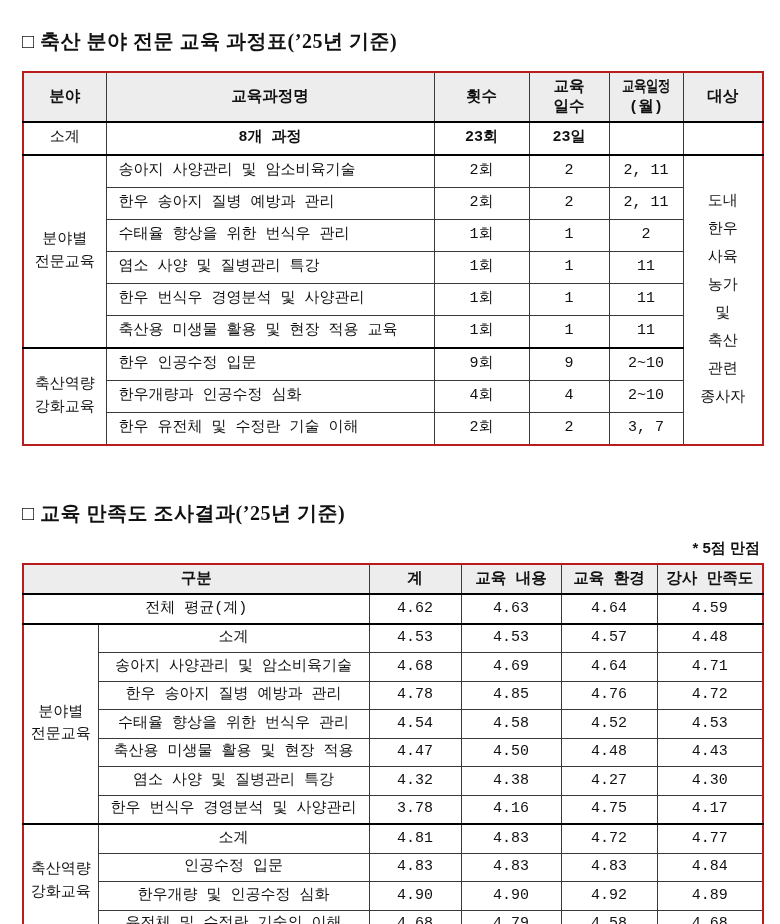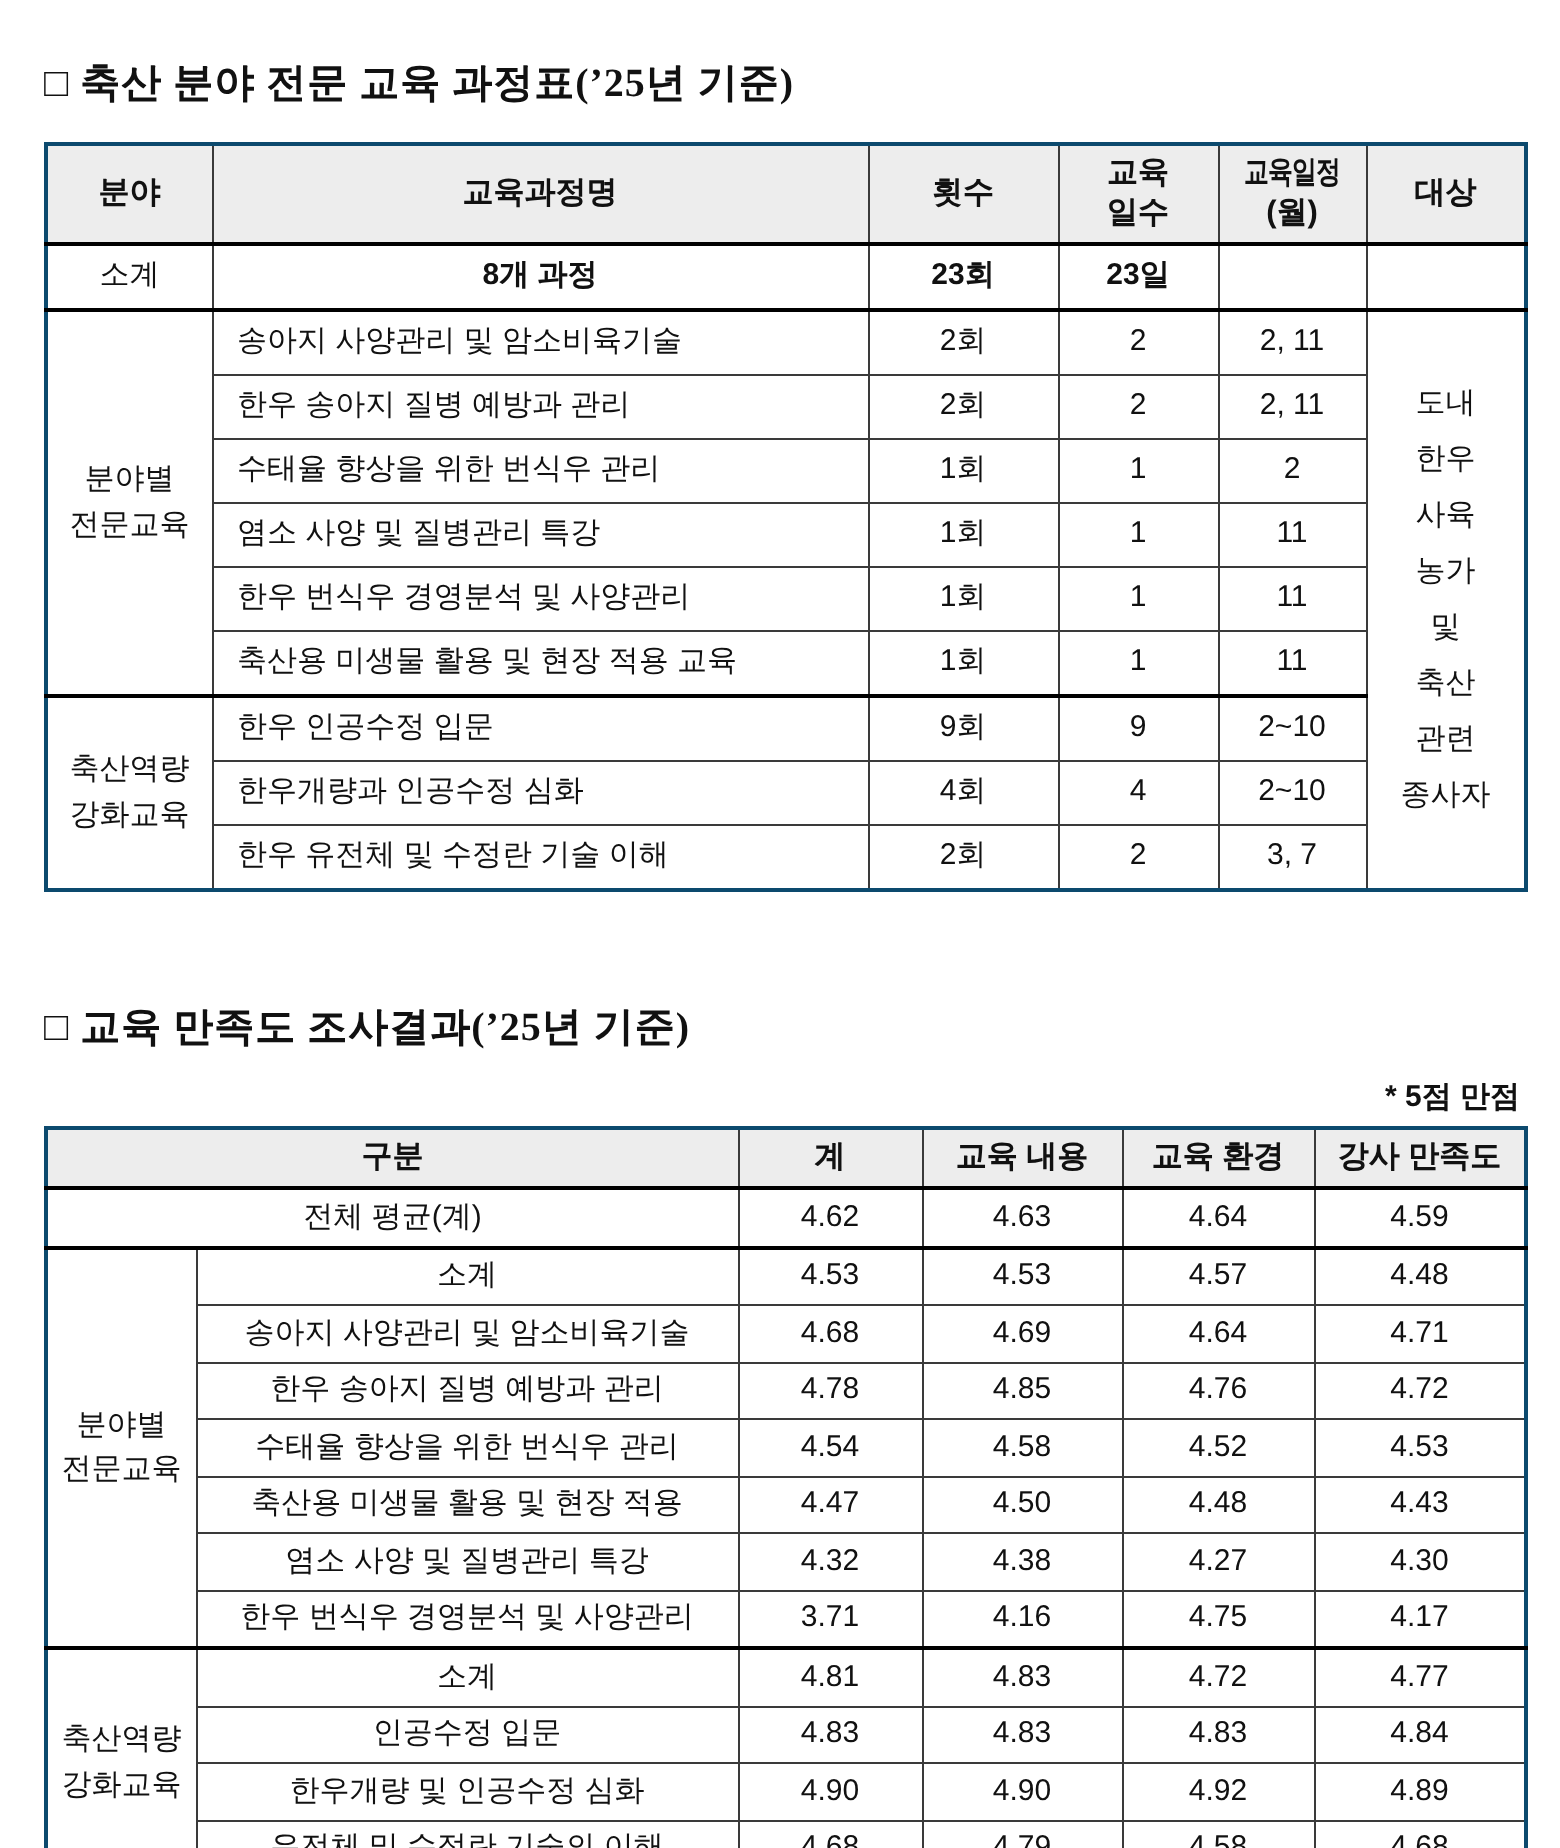--- a/index.html
+++ b/index.html
@@ -14,21 +14,21 @@
     font-size:20px;font-weight:600;letter-spacing:0.5px;
     margin:0;color:#111;white-space:nowrap;
   }
   .title-2{margin-top:54px;}
   .note{
     text-align:right;font-size:15px;font-weight:600;
     margin:12px 2px 5px 0;color:#111;
   }
   table.t{
     border-collapse:collapse;table-layout:fixed;width:740px;
-    border:2px solid #0c4a6e;font-size:15px;margin-top:16px;
+    border:2px solid #b91c1c;font-size:15px;margin-top:16px;font-family:Liberation Mono, monospace;
   }
   table.t-2{margin-top:0;}
   .t th{
     background:#ededed;font-weight:bold;font-size:15.5px;
     border:1px solid #3a3a3a;border-bottom:2.5px solid #000;
     padding:4px 1px;text-align:center;vertical-align:middle;
     white-space:pre-line;line-height:1.3;
   }
   .t td{
     border:1px solid #3a3a3a;text-align:center;vertical-align:middle;
@@ -217,21 +217,21 @@
       </tr>
       <tr>
         <td>염소 사양 및 질병관리 특강</td>
         <td>4.32</td>
         <td>4.38</td>
         <td>4.27</td>
         <td>4.30</td>
       </tr>
       <tr>
         <td>한우 번식우 경영분석 및 사양관리</td>
-        <td>3.71</td>
+        <td>3.78</td>
         <td>4.16</td>
         <td>4.75</td>
         <td>4.17</td>
       </tr>
       <tr class="sep">
         <td class="group-cell" rowspan="4">축산역량
 강화교육</td>
         <td>소계</td>
         <td>4.81</td>
         <td>4.83</td>

